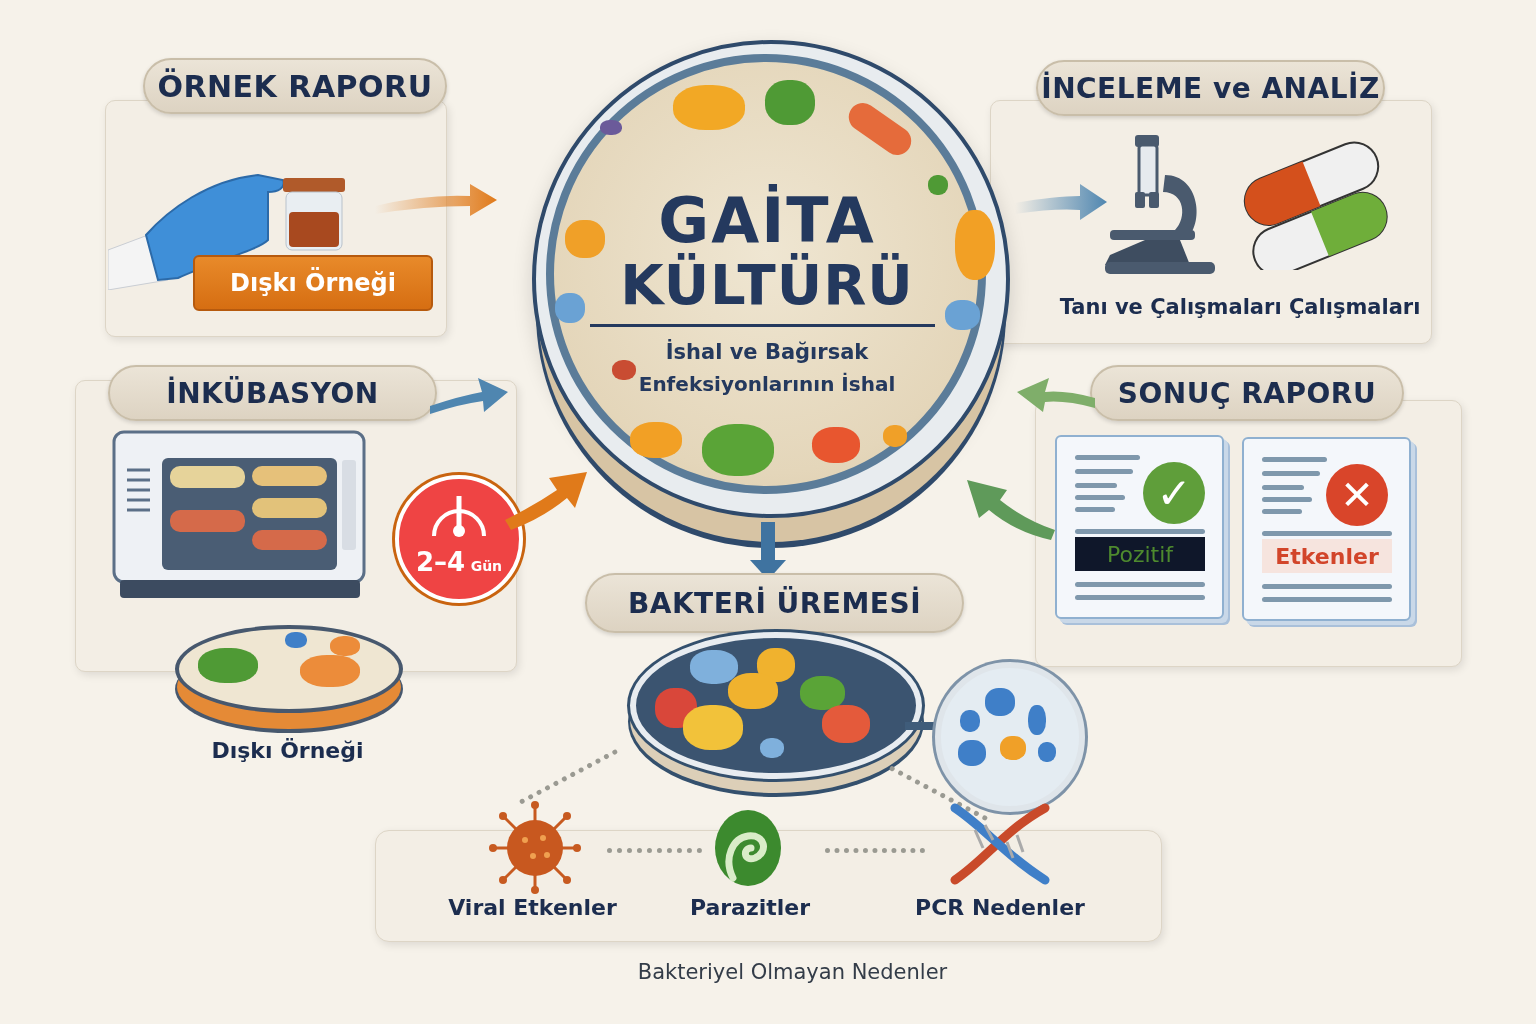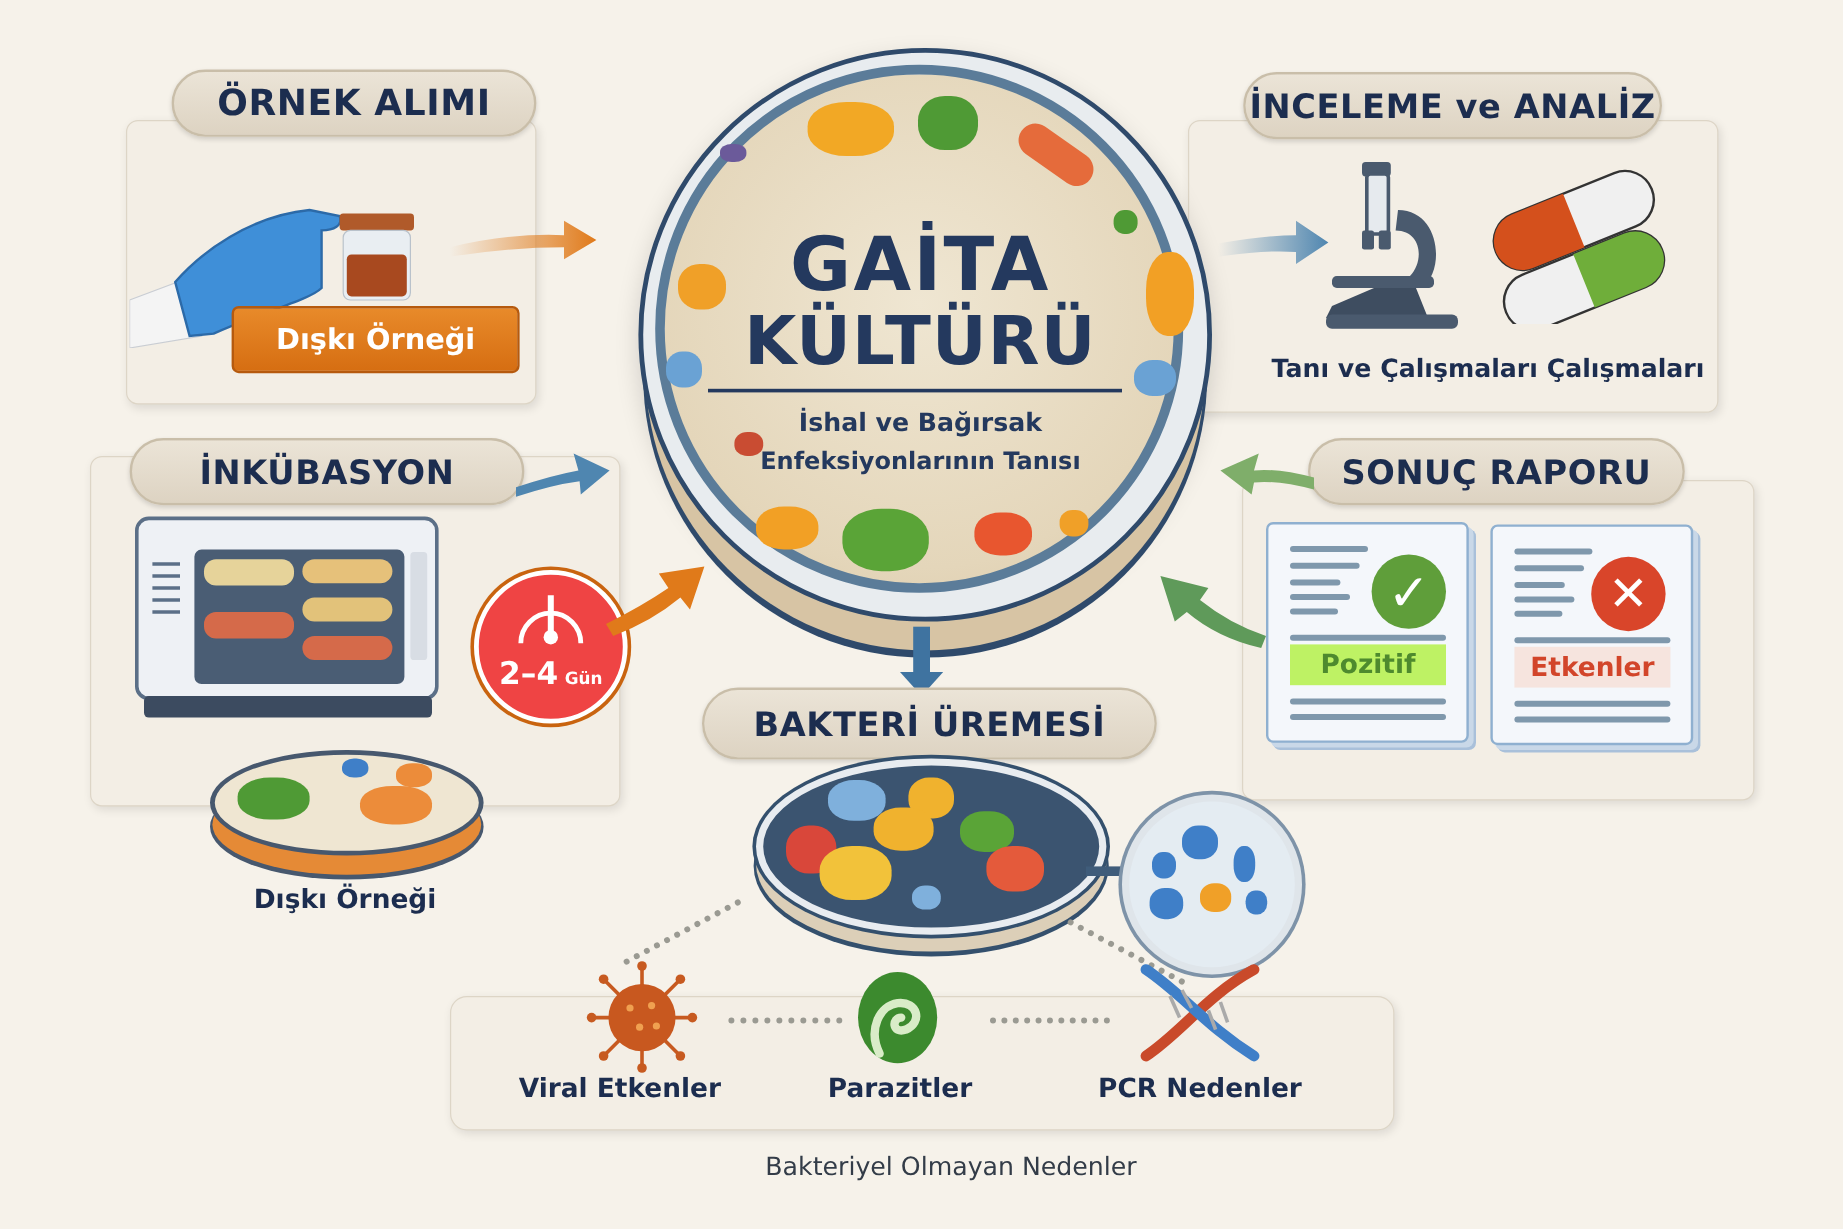--- a/index.html
+++ b/index.html
@@ -17,21 +17,21 @@
 </head>
 <body>
 
 <div class="panel" style="left:105px;top:100px;width:340px;height:235px;"></div>
 <div class="panel" style="left:990px;top:100px;width:440px;height:242px;"></div>
 <div class="panel" style="left:75px;top:380px;width:440px;height:290px;"></div>
 <div class="panel" style="left:1035px;top:400px;width:425px;height:265px;"></div>
 <div class="panel" style="left:375px;top:830px;width:785px;height:110px;border-radius:14px;"></div>
 
 <div class="pill" style="left:143px;top:58px;width:300px;height:52px;font-size:30px;">
-  <span>ÖRNEK ALIMI</span>
+  <span>ÖRNEK RAPORU</span>
 </div>
 
 <svg class="abs" style="left:108px;top:140px;" width="250" height="150" viewBox="0 0 250 150">
   <path d="M0 110 L40 95 L60 140 L0 150 Z" fill="#f4f4f4" stroke="#c9cdd3"></path>
   <path d="M38 95 C60 70 100 40 150 35 L175 40 C178 48 170 52 160 52 L160 100 C150 110 110 120 70 138 L50 140 Z" fill="#3f8fd8" stroke="#2c6aa8" stroke-width="2"></path>
   <rect x="175" y="38" width="62" height="14" rx="3" fill="#b05a2a"></rect>
   <rect x="178" y="52" width="56" height="58" rx="6" fill="#e9eef2" stroke="#b9c2cb"></rect>
   <rect x="181" y="72" width="50" height="35" rx="4" fill="#a8491f"></rect>
 </svg>
 <svg class="abs" style="left:375px;top:176px;" width="125" height="50" viewBox="0 0 125 50">
@@ -96,21 +96,21 @@
 <div class="colony" style="left:702px;top:424px;width:72px;height:52px;background:#5aa437;"></div>
 <div class="colony" style="left:812px;top:427px;width:48px;height:36px;background:#e8562f;"></div>
 <div class="colony" style="left:883px;top:425px;width:24px;height:22px;background:#f0a028;"></div>
 <div class="colony" style="left:612px;top:360px;width:24px;height:20px;background:#c94c32;"></div>
 <div class="colony" style="left:600px;top:120px;width:22px;height:15px;background:#6b5a9a;"></div>
 
 <div class="label" style="left:582px;top:160px;width:370px;font-size:62px;color:#24395e;letter-spacing:2px;margin-top:24px;">GAİTA</div>
 <div class="label" style="left:582px;top:252px;width:370px;font-size:56px;color:#24395e;letter-spacing:1px;">KÜLTÜRÜ</div>
 <div class="abs" style="left:590px;top:324px;width:345px;height:3px;background:#24395e;"></div>
 <div class="label" style="left:582px;top:340px;width:370px;font-size:21px;color:#24395e;">İshal ve Bağırsak</div>
-<div class="label" style="left:582px;top:372px;width:370px;font-size:20px;color:#24395e;">Enfeksiyonlarının Tanısı</div>
+<div class="label" style="left:582px;top:372px;width:370px;font-size:20px;color:#24395e;">Enfeksiyonlarının İshal</div>
 
 <div class="pill" style="left:108px;top:365px;width:325px;height:52px;font-size:28px;">
   <span>İNKÜBASYON</span>
 </div>
 <svg class="abs" style="left:430px;top:368px;" width="80" height="50" viewBox="0 0 80 50">
   <path d="M0 38 Q30 28 52 24 L48 10 L78 24 L54 44 L53 33 Q30 36 0 46Z" fill="#4f86b0"></path>
 </svg>
 <svg class="abs" style="left:112px;top:430px;" width="255" height="180" viewBox="0 0 255 180">
   <rect x="2" y="2" width="250" height="150" rx="10" fill="#eef1f5" stroke="#5b6f87" stroke-width="3"></rect>
   <rect x="8" y="150" width="240" height="18" rx="4" fill="#3c4b60"></rect>
@@ -161,21 +161,21 @@
   <path d="M90 60 Q60 50 35 30 L42 20 L2 10 L14 48 L24 40 Q50 62 86 70Z" fill="#5f9a5a"></path>
 </svg>
 <div class="doc" style="left:1055px;top:435px;width:165px;height:180px;">
   <div class="line" style="left:18px;top:18px;width:65px;"></div>
   <div class="line" style="left:18px;top:32px;width:58px;"></div>
   <div class="line" style="left:18px;top:46px;width:42px;"></div>
   <div class="line" style="left:18px;top:58px;width:50px;"></div>
   <div class="line" style="left:18px;top:70px;width:40px;"></div>
   <div class="abs" style="left:86px;top:25px;width:62px;height:62px;border-radius:50%;background:#5f9e3a;color:#fff;font-size:42px;font-weight:bold;display:flex;align-items:center;justify-content:center;">✓</div>
   <div class="line" style="left:18px;top:92px;width:130px;"></div>
-  <div class="abs" style="left:18px;top:100px;width:130px;height:34px;background:#bef264;display:flex;align-items:center;justify-content:center;color:#4e8a2e;font-weight:bold;font-size:22px;">
+  <div class="abs" style="left:18px;top:100px;width:130px;height:34px;background:#0f172a;display:flex;align-items:center;justify-content:center;color:#4e8a2e;font-weight:normal;font-size:22px;">
     <span>Pozitif</span>
   </div>
   <div class="line" style="left:18px;top:145px;width:130px;"></div>
   <div class="line" style="left:18px;top:158px;width:130px;"></div>
 </div>
 <div class="doc" style="left:1242px;top:437px;width:165px;height:180px;">
   <div class="line" style="left:18px;top:18px;width:65px;"></div>
   <div class="line" style="left:18px;top:32px;width:58px;"></div>
   <div class="line" style="left:18px;top:46px;width:42px;"></div>
   <div class="line" style="left:18px;top:58px;width:50px;"></div>
@@ -237,21 +237,21 @@
       <circle cx="18" cy="80" r="4"></circle>
     </g>
   <circle cx="50" cy="48" r="28" fill="#c8581f"></circle>
   <g fill="#f0a050">
       <circle cx="40" cy="40" r="3"></circle>
       <circle cx="58" cy="38" r="3"></circle>
       <circle cx="48" cy="56" r="3"></circle>
       <circle cx="62" cy="55" r="3"></circle>
     </g>
 </svg>
-<div class="label" style="left:424px;top:895px;width:185px;font-size:22px;">Viral Etkenler</div>
+<div class="label" style="left:440px;top:895px;width:185px;font-size:22px;">Viral Etkenler</div>
 
 <svg class="abs" style="left:713px;top:808px;" width="70" height="80" viewBox="0 0 70 80">
   <ellipse cx="35" cy="40" rx="33" ry="38" fill="#3c8a2e"></ellipse>
   <path d="M20 70 C10 50 20 30 35 28 C52 26 56 44 42 50 C30 54 30 40 38 40" fill="none" stroke="#d9ecc8" stroke-width="7" stroke-linecap="round"></path>
 </svg>
 <div class="label" style="left:665px;top:895px;width:170px;font-size:22px;">Parazitler</div>
 
 <svg class="abs" style="left:945px;top:800px;" width="110" height="90" viewBox="0 0 110 90">
   <path d="M10 80 C40 60 60 30 100 8" fill="none" stroke="#c94a2a" stroke-width="9" stroke-linecap="round"></path>
   <path d="M10 8 C40 28 60 55 100 80" fill="none" stroke="#3f7fc8" stroke-width="9" stroke-linecap="round"></path>

